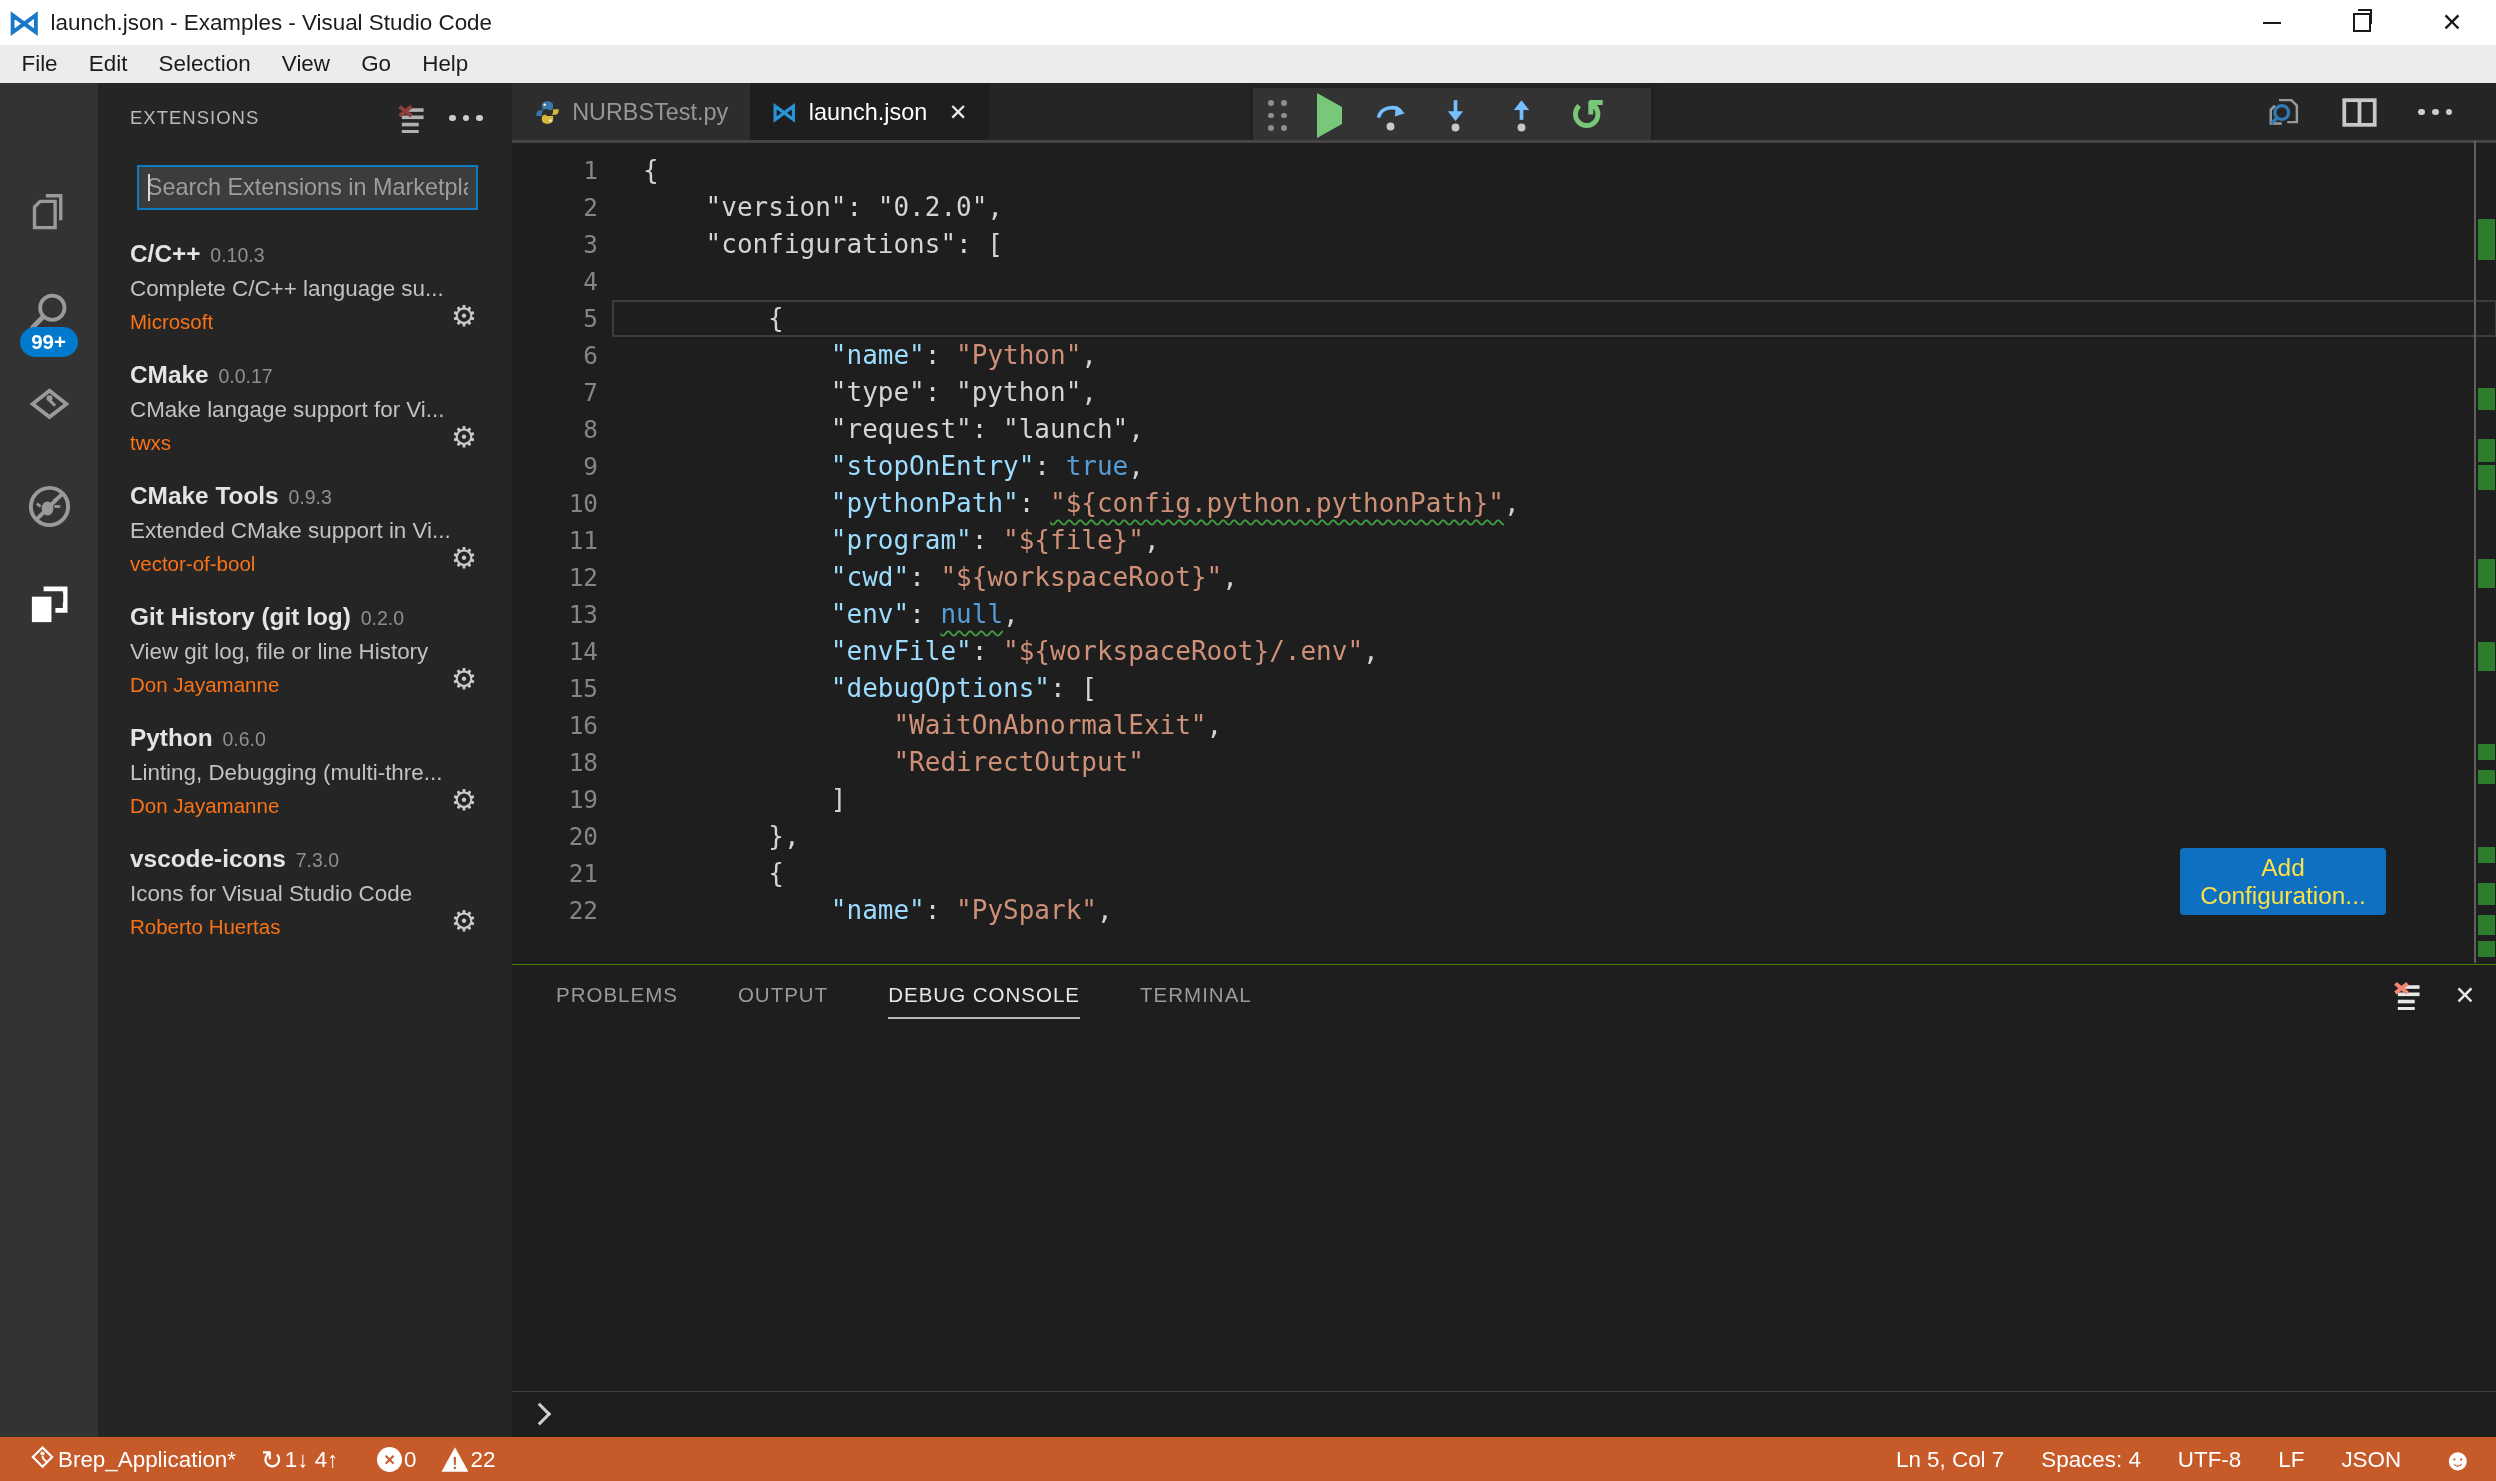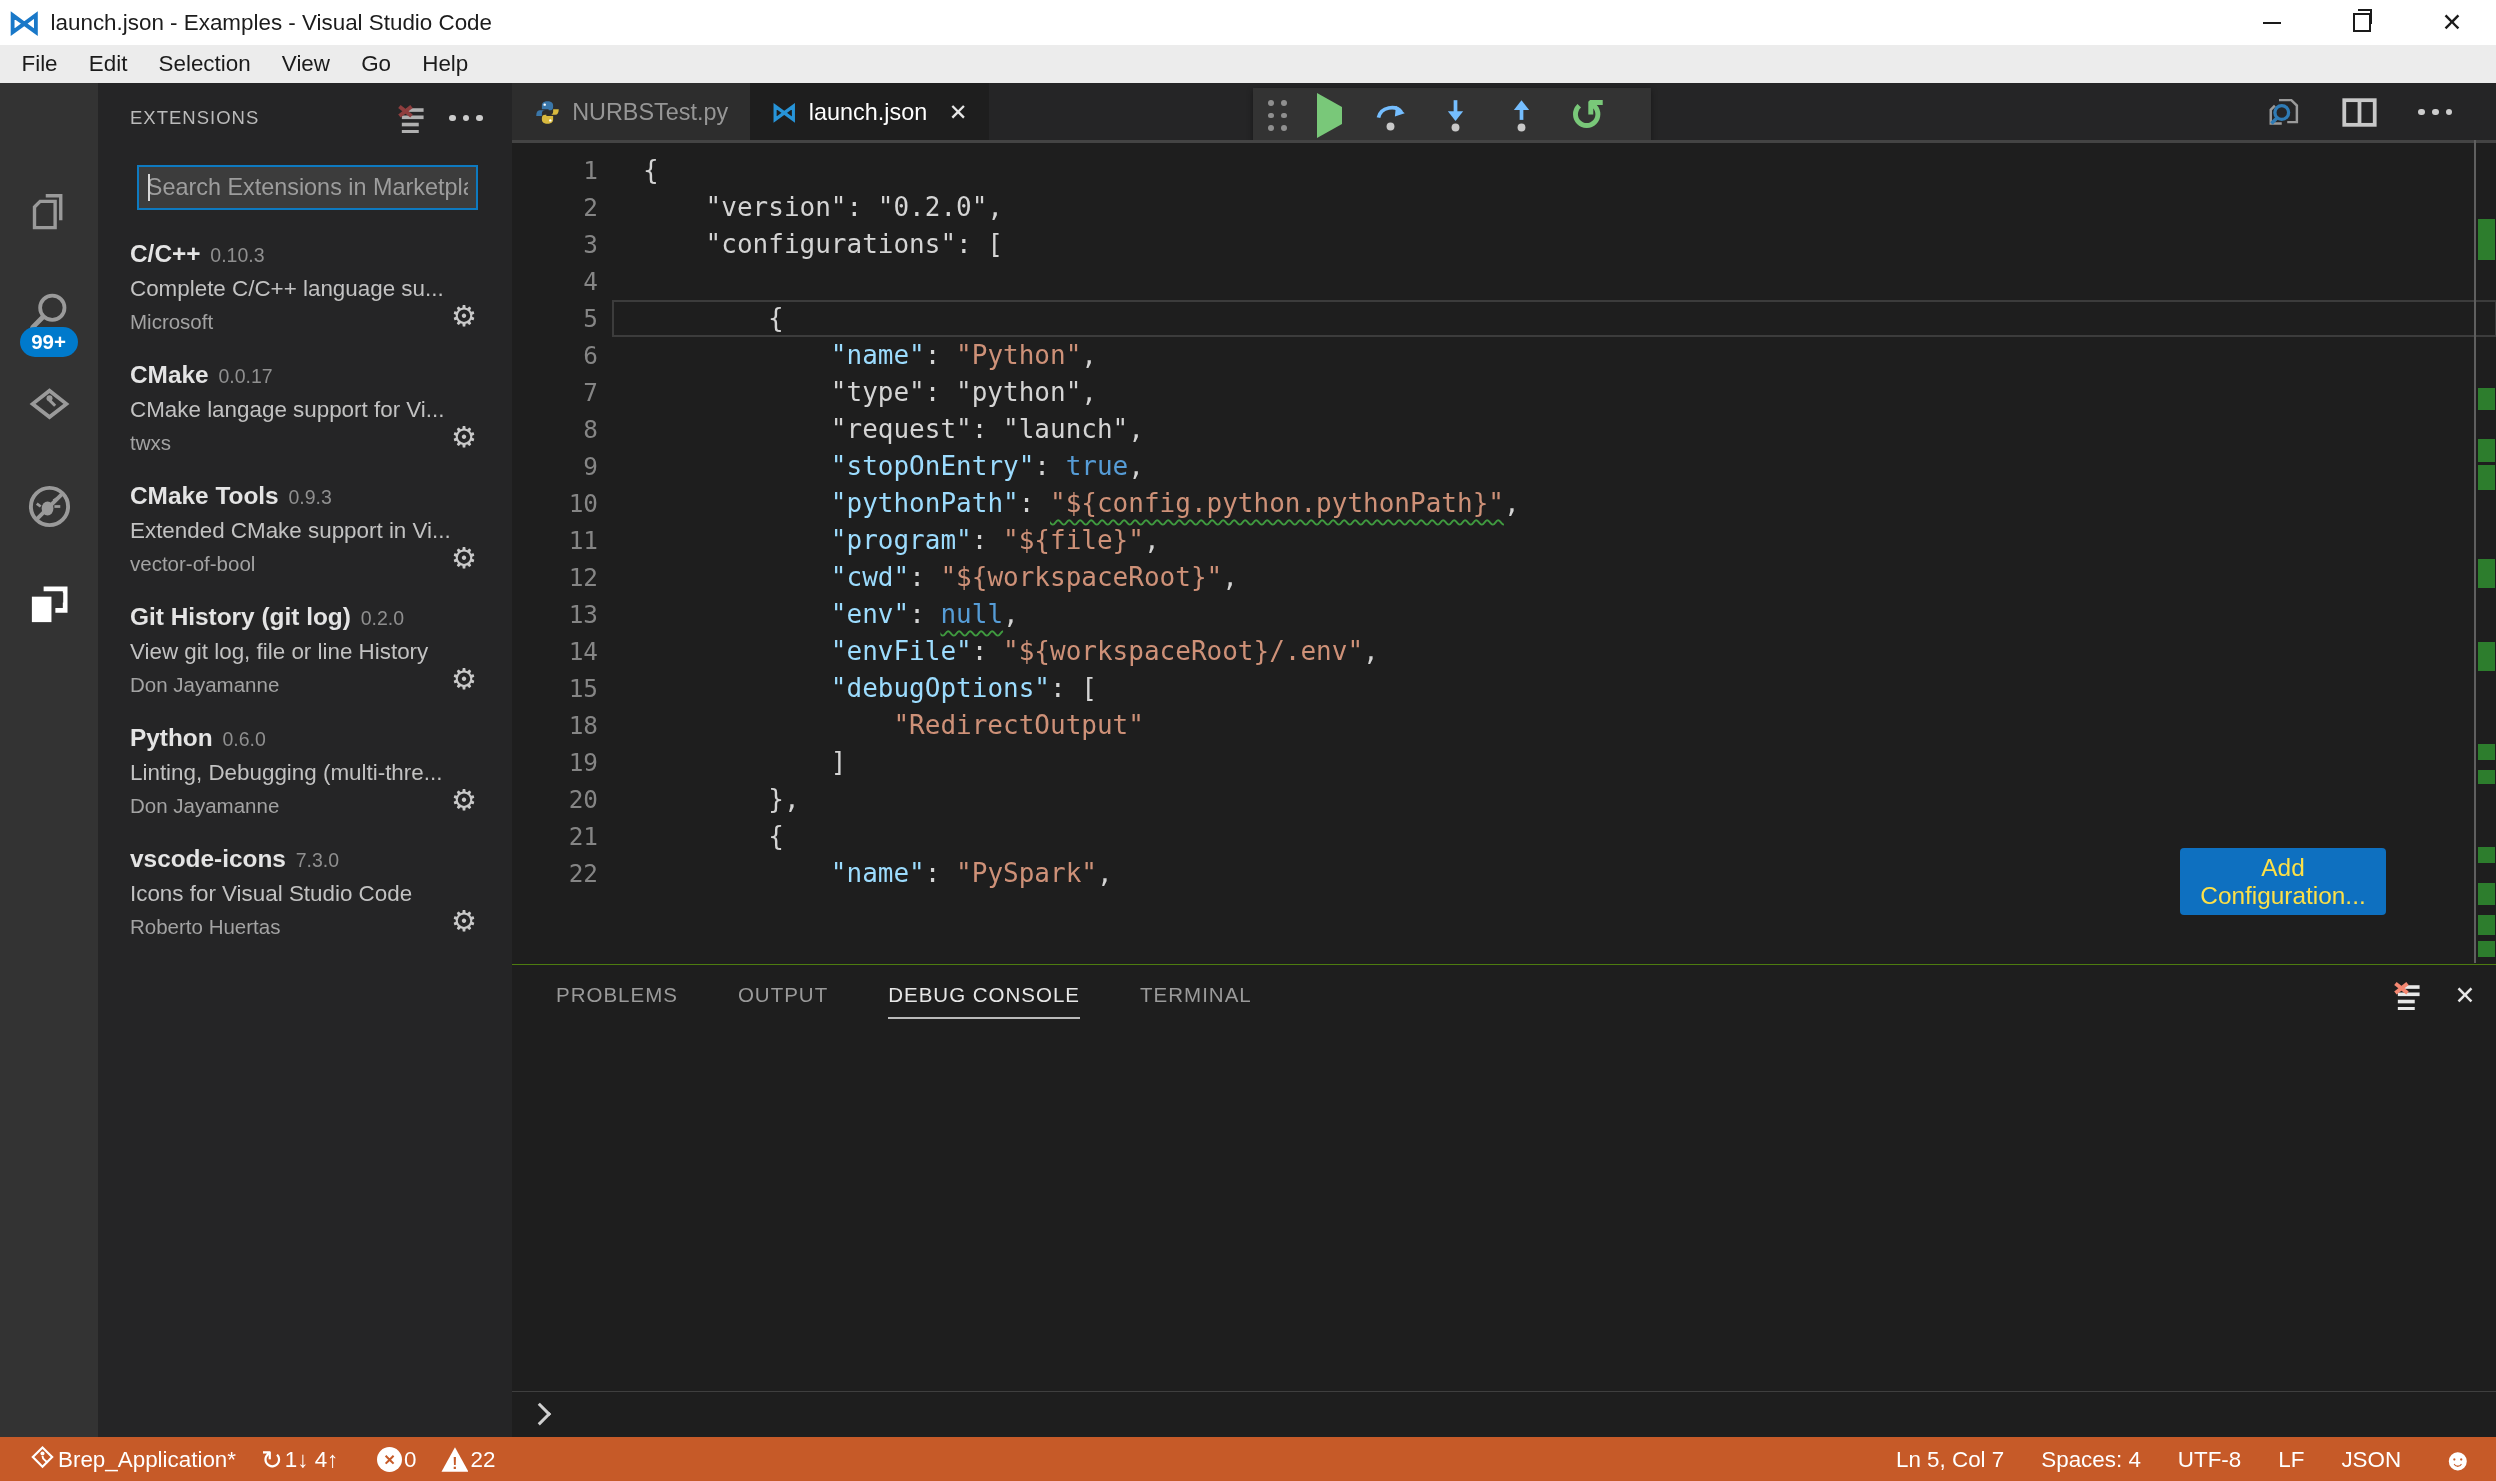--- a/index.html
+++ b/index.html
@@ -40,21 +40,21 @@
               border:2px solid #0e7ac0;box-sizing:border-box;}
   .search-box input{width:100%;height:100%;background:transparent;border:none;outline:none;
         color:#cccccc;font-size:23.4px;padding:0 7.8px;box-sizing:border-box;font-family:"Liberation Sans",sans-serif;}
   .search-box input::placeholder{color:#9d9d9d;}
   .caret{position:absolute;left:8.8px;top:6.8px;width:2px;height:27px;background:#d8d8d8;}
   .ext-list{position:absolute;left:0;top:143px;width:100%;}
   .ext-item{position:relative;height:121px;padding:13.7px 25px 0 32px;box-sizing:border-box;}
   .ext-name{font-size:24.4px;font-weight:bold;color:#e4e4e4;}
   .ext-ver{font-size:19.5px;color:#8f8f8f;margin-left:9.8px;font-weight:normal;}
   .ext-desc{font-size:22.4px;color:#c2c2c2;margin-top:8.8px;white-space:nowrap;overflow:hidden;}
-  .ext-author{font-size:20.5px;color:#a3a3a3;margin-top:7.8px;}
+  .ext-author{font-size:20.5px;color:#f97316;margin-top:7.8px;}
   .ext-gear{position:absolute;right:35px;bottom:15.6px;color:#c9c9c9;font-size:29px;line-height:1;}
 
   
   .tabbar{position:absolute;left:512px;top:83px;width:1985px;height:58px;background:#252526;display:flex;}
   .tab{height:58px;display:flex;align-items:center;padding:0 21.5px;font-size:23.4px;gap:11.7px;box-sizing:border-box;}
   .tab.inactive{background:#2d2d2d;color:#969696;}
   .tab.active{background:#1e1e1e;color:#ffffff;}
   .tab .tab-logo{font-size:26px;font-weight:bold;color:#2794d8;line-height:1;}
   .tab-close{margin-left:9.8px;font-size:22.4px;color:#e8e8e8;}
   .editor-actions{position:absolute;right:15.6px;top:0;height:58px;display:flex;align-items:center;gap:41px;}
@@ -374,20 +374,24 @@
         </div>
         <div class="code-row">
           <span class="ln">14</span>
           <span class="code-content"><span class="tok-g">            </span><span class="tok-k">"envFile"</span><span class="tok-g">: </span><span class="tok-s">"${workspaceRoot}/.env"</span><span class="tok-g">,</span></span>
         </div>
         <div class="code-row">
           <span class="ln">15</span>
           <span class="code-content"><span class="tok-g">            </span><span class="tok-k">"debugOptions"</span><span class="tok-g">: [</span></span>
         </div>
         <div class="code-row">
+          <span class="ln">16</span>
+          <span class="code-content"><span class="tok-g">                </span><span class="tok-s">"WaitOnAbnormalExit"</span><span class="tok-g">,</span></span>
+        </div>
+        <div class="code-row">
           <span class="ln">18</span>
           <span class="code-content"><span class="tok-g">                </span><span class="tok-s">"RedirectOutput"</span></span>
         </div>
         <div class="code-row">
           <span class="ln">19</span>
           <span class="code-content"><span class="tok-g">            ]</span></span>
         </div>
         <div class="code-row">
           <span class="ln">20</span>
           <span class="code-content"><span class="tok-g">        },</span></span>

